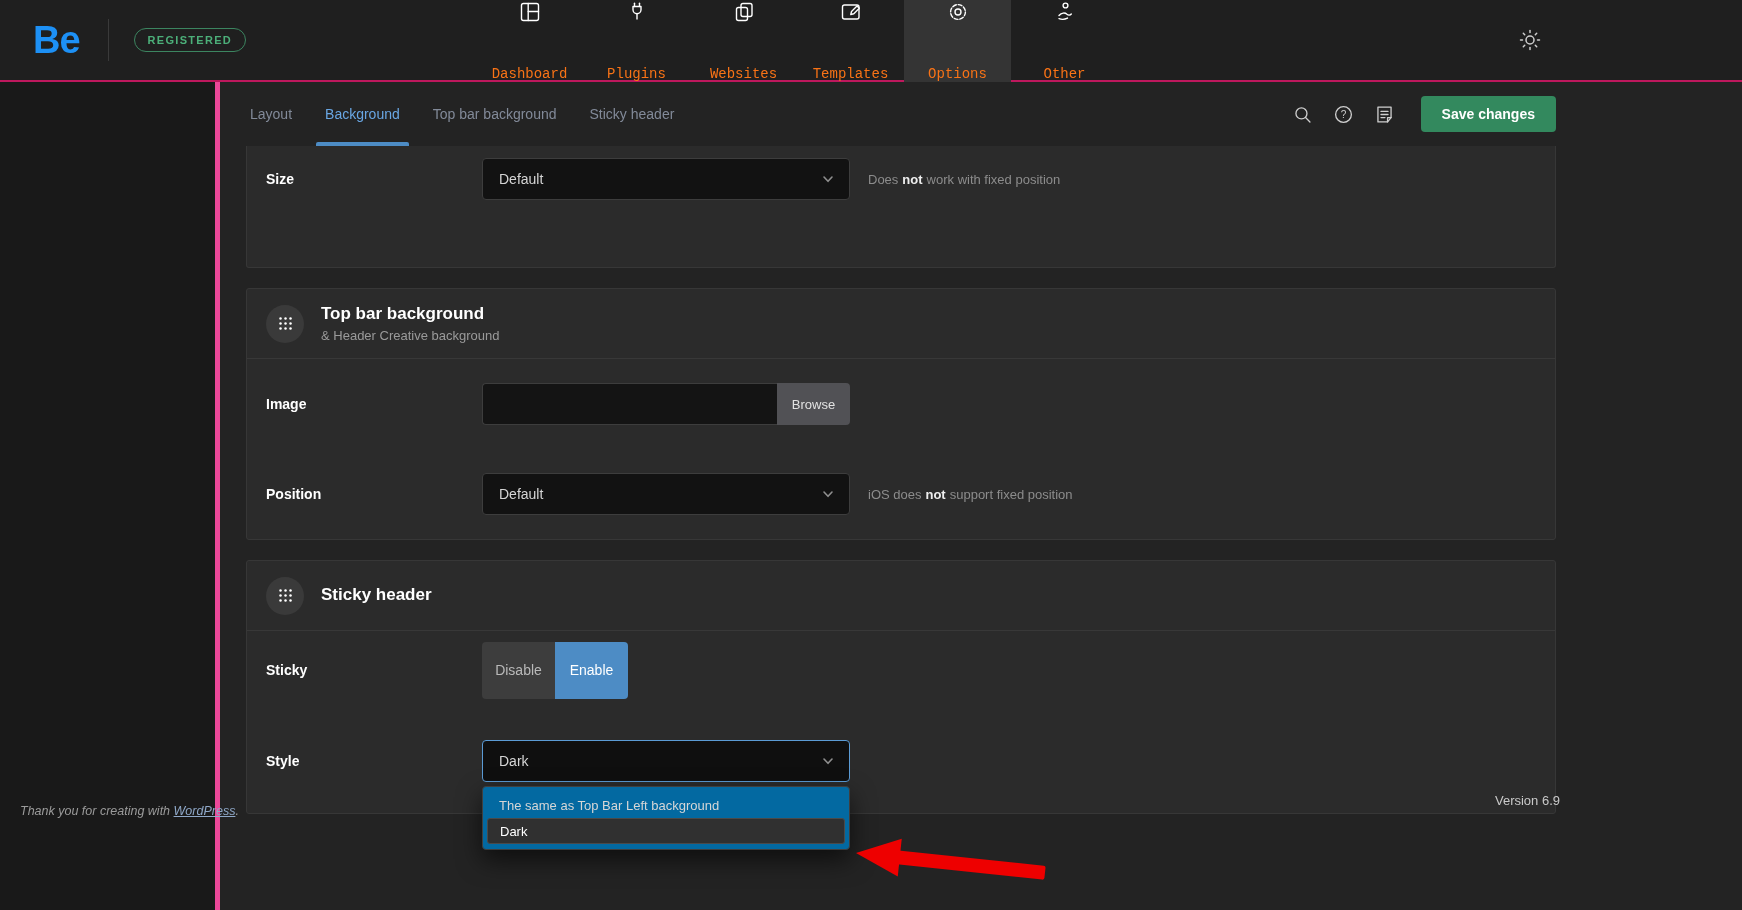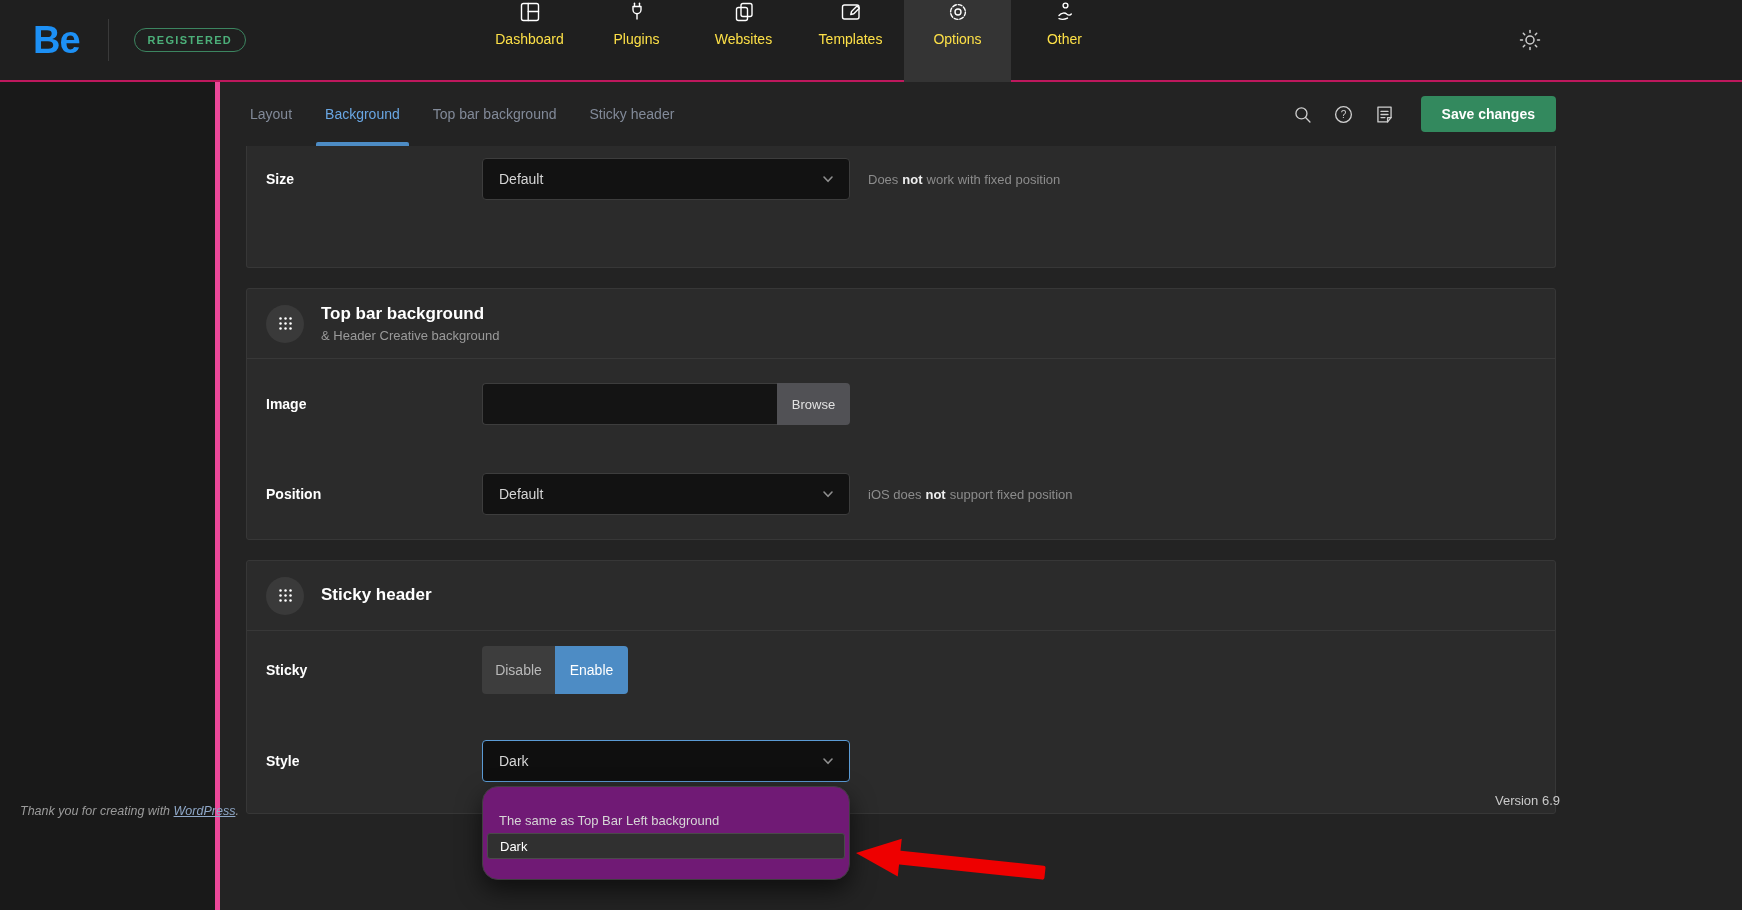--- a/index.html
+++ b/index.html
@@ -19,21 +19,21 @@
   .logo { color:#1d90f5; font-size:38px; font-weight:bold; margin-left:33px; letter-spacing:-1px; }
   .header-divider { width:1px; height:42px; background:#3a3a3a; margin-left:28px; }
   .badge {
     margin-left:25px; border:1px solid #3c8560; color:#4caf79;
     font-size:11px; font-weight:bold; letter-spacing:1.3px;
     padding:5px 13px; border-radius:13px;
   }
   .nav { position:absolute; left:476px; top:0; height:82px; display:flex; }
   .nav-item {
     width:107px; display:flex; flex-direction:column; align-items:center;
-    justify-content:flex-start; gap:7px; color:#fde047; cursor:pointer;
+    justify-content:space-between; gap:7px; color:#f97316; cursor:pointer;font-family:Liberation Mono, monospace;
   }
   .nav-item.active { background:#343434; }
   .nav-item svg { width:24px; height:24px; stroke:#fff; fill:none; stroke-width:1.4; stroke-linecap:round; stroke-linejoin:round; }
   .nav-label { font-size:14px; }
   .sun-btn { position:absolute; right:200px; top:28px; color:#cfcfcf; cursor:pointer; }
   .sun-btn svg { width:24px; height:24px; stroke:currentColor; fill:none; stroke-width:1.5; stroke-linecap:round; }
 
   
   .page-body { display:flex; height:828px; position:relative; }
   .sidebar { width:220px; flex-shrink:0; background:#191919; border-right:5px solid #ec4899; position:relative; }
@@ -94,31 +94,31 @@
   .text-input {
     flex:1; min-width:0; background:#141414; border:1px solid #3d3d3d; border-right:none;
     border-radius:4px 0 0 4px; color:#cccccc; padding:0 12px; font-size:14px;
     font-family:inherit; outline:none;
   }
   .browse-btn {
     width:73px; background:#515155; color:#e2e2e2; border:none; cursor:pointer;
     border-radius:0 4px 4px 0; font-size:13px; font-family:inherit;
   }
 
-  .toggle-group { display:flex; height:48px; border-radius:4px; overflow:hidden; flex-shrink:0; }
+  .toggle-group { display:flex; height:57px; border-radius:4px; overflow:hidden; flex-shrink:0; }
   .toggle-btn { width:73px; border:none; cursor:pointer; font-size:14px; font-family:inherit; }
   .toggle-off { background:#3d3d3d; color:#b9b9b9; }
   .toggle-on  { background:#4d8cc5; color:#ffffff; }
 
   
   .style-wrap { position:relative; flex-shrink:0; }
   .dropdown {
     position:absolute; top:calc(100% + 4px); left:0; width:368px; z-index:10;
-    background:#701a75; border:1px solid #3f3f3f; border-radius:16px;
-    padding:20px 0; box-shadow:0 10px 24px rgba(0,0,0,0.6);
+    background:#0369a1; border:1px solid #3f3f3f; border-radius:4px;
+    padding:5px 0; box-shadow:0 10px 24px rgba(0,0,0,0.6);
   }
   .opt { height:26px; display:flex; align-items:center; padding:0 16px; font-size:13px; color:#d6d6d6; cursor:pointer; }
   .opt.hl {
     background:#303030; border:1px solid #4a4a4a; border-radius:3px;
     margin:0 4px; padding:0 12px; color:#fff;
   }
 
   .arrow-annotation { position:absolute; left:844px; top:833px; z-index:20; pointer-events:none; }
 
   

